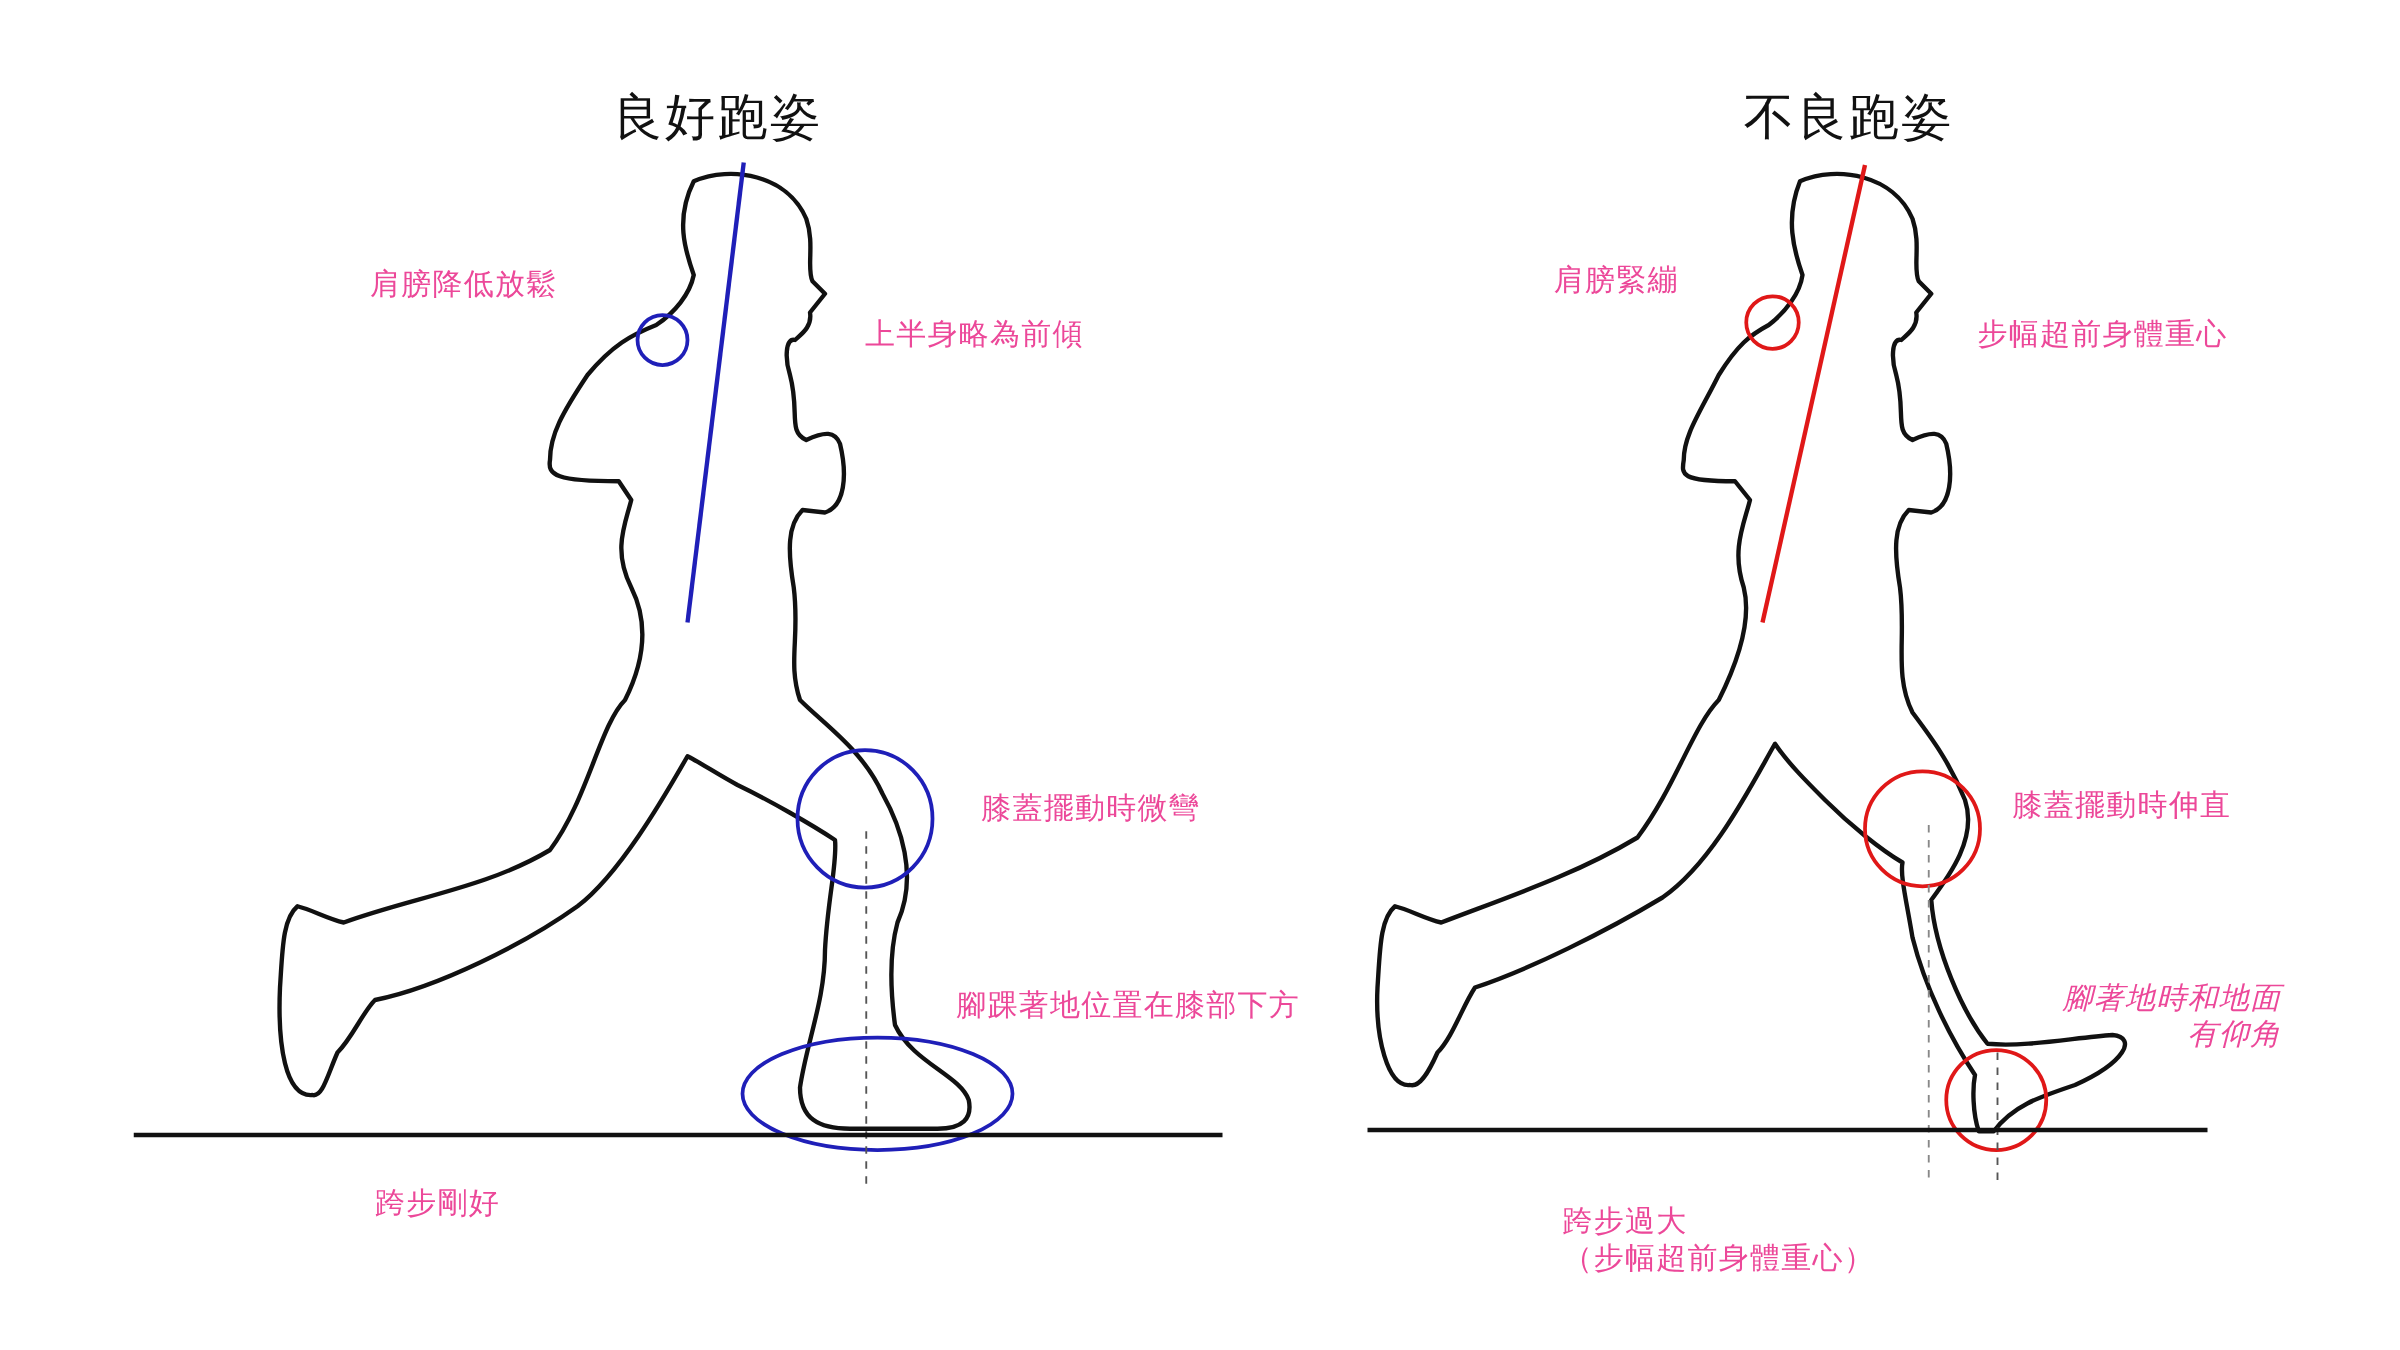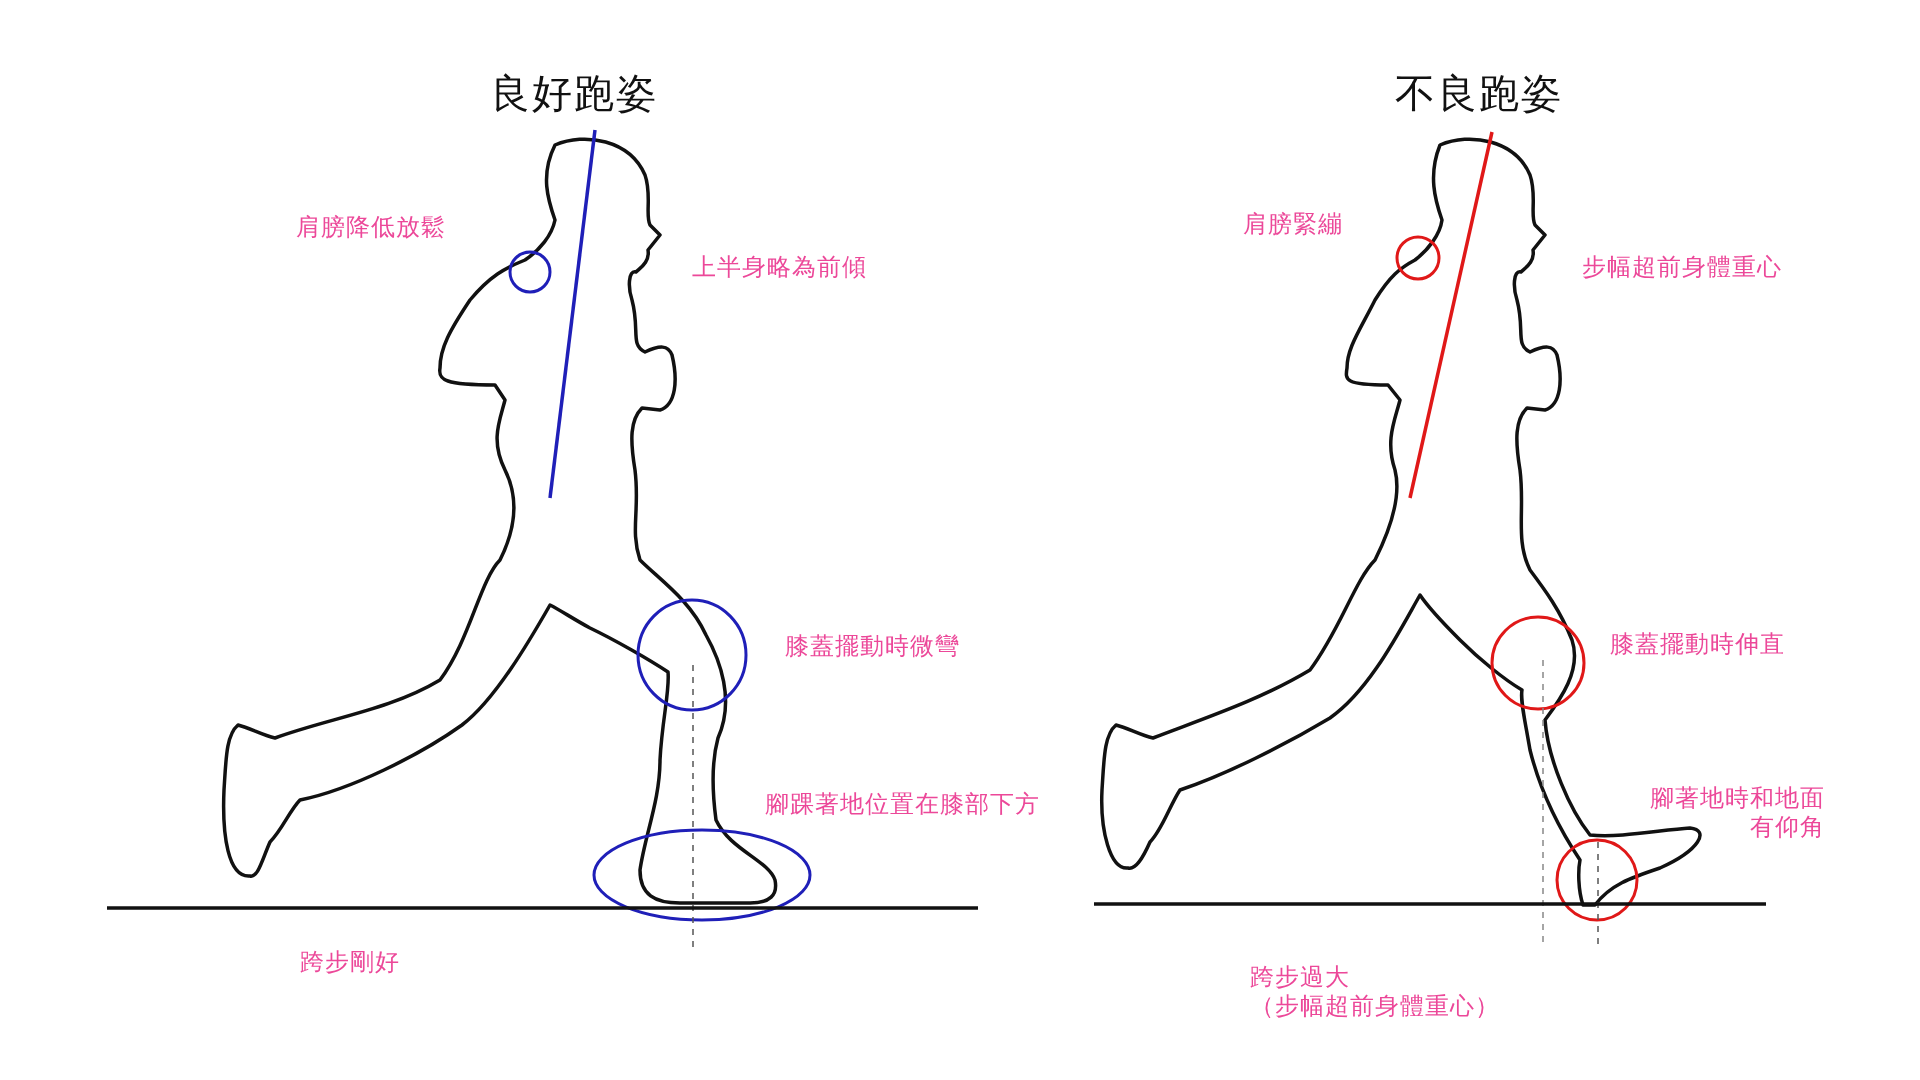--- a/index.html
+++ b/index.html
@@ -1,21 +1,21 @@
 <!DOCTYPE html>
 <html><head>
 <meta charset="utf-8">
 <style>
   html,body{margin:0;padding:0;background:#ffffff;}
   body{width:1920px;height:1080px;position:relative;overflow:hidden;font-family:"DejaVu Sans","Liberation Sans",sans-serif;color:#111;}
   svg.art{position:absolute;left:0;top:0;}
   .lbl{position:absolute;font-size:24px;line-height:1.2;white-space:nowrap;color:#ec4899;letter-spacing:1px;}
   .title{position:absolute;font-size:40px;white-space:nowrap;color:#111;letter-spacing:2px;text-align:right;}
   .center{}
-  .right{text-align:right;}
+  .right{text-align:right;font-style:italic;}
 </style>
 </head>
 <body>
 
 <svg class="art" width="1920" height="1080" viewBox="0 0 1920 1080">
 
   <g fill="none" stroke="#111" stroke-width="3.5" stroke-linejoin="round" stroke-linecap="round">
     <path d="M 555 145 C 585 132 630 140 645 175 C 652 195 645 215 650 225 L 660 235 L 648 250 C 650 262 640 268 636 272 C 628 270 628 288 632 300 C 640 330 630 345 645 352 C 660 345 668 345 672 355 C 678 380 676 405 660 410 L 642 408 C 630 420 630 440 635 470 C 640 510 630 530 640 560 C 660 580 690 600 706 635 C 720 660 735 700 718 738 C 712 760 712 790 716 820 C 730 850 768 860 775 880 C 778 895 770 903 750 903 L 680 903 C 655 903 640 895 640 870 C 645 835 660 800 660 760 C 662 720 670 690 668 672 C 650 660 615 640 590 628 C 575 620 560 610 550 605 C 530 640 495 700 462 725 C 420 755 350 790 300 800 C 290 810 282 830 270 842 C 262 860 258 878 250 876 C 228 878 222 835 224 790 C 226 760 226 735 238 725 C 250 728 262 735 275 738 C 330 718 390 710 440 680 C 470 640 480 580 500 560 C 520 520 515 490 505 470 C 490 440 500 420 505 400 L 495 385 C 445 385 438 380 440 368 C 440 348 450 330 470 300 C 490 276 505 268 525 260 C 540 250 552 235 555 220 C 548 200 540 175 555 145 Z"></path>
   </g>
   <line x1="595" y1="130" x2="550" y2="498" stroke="#1f1fb8" stroke-width="3.5"></line>

